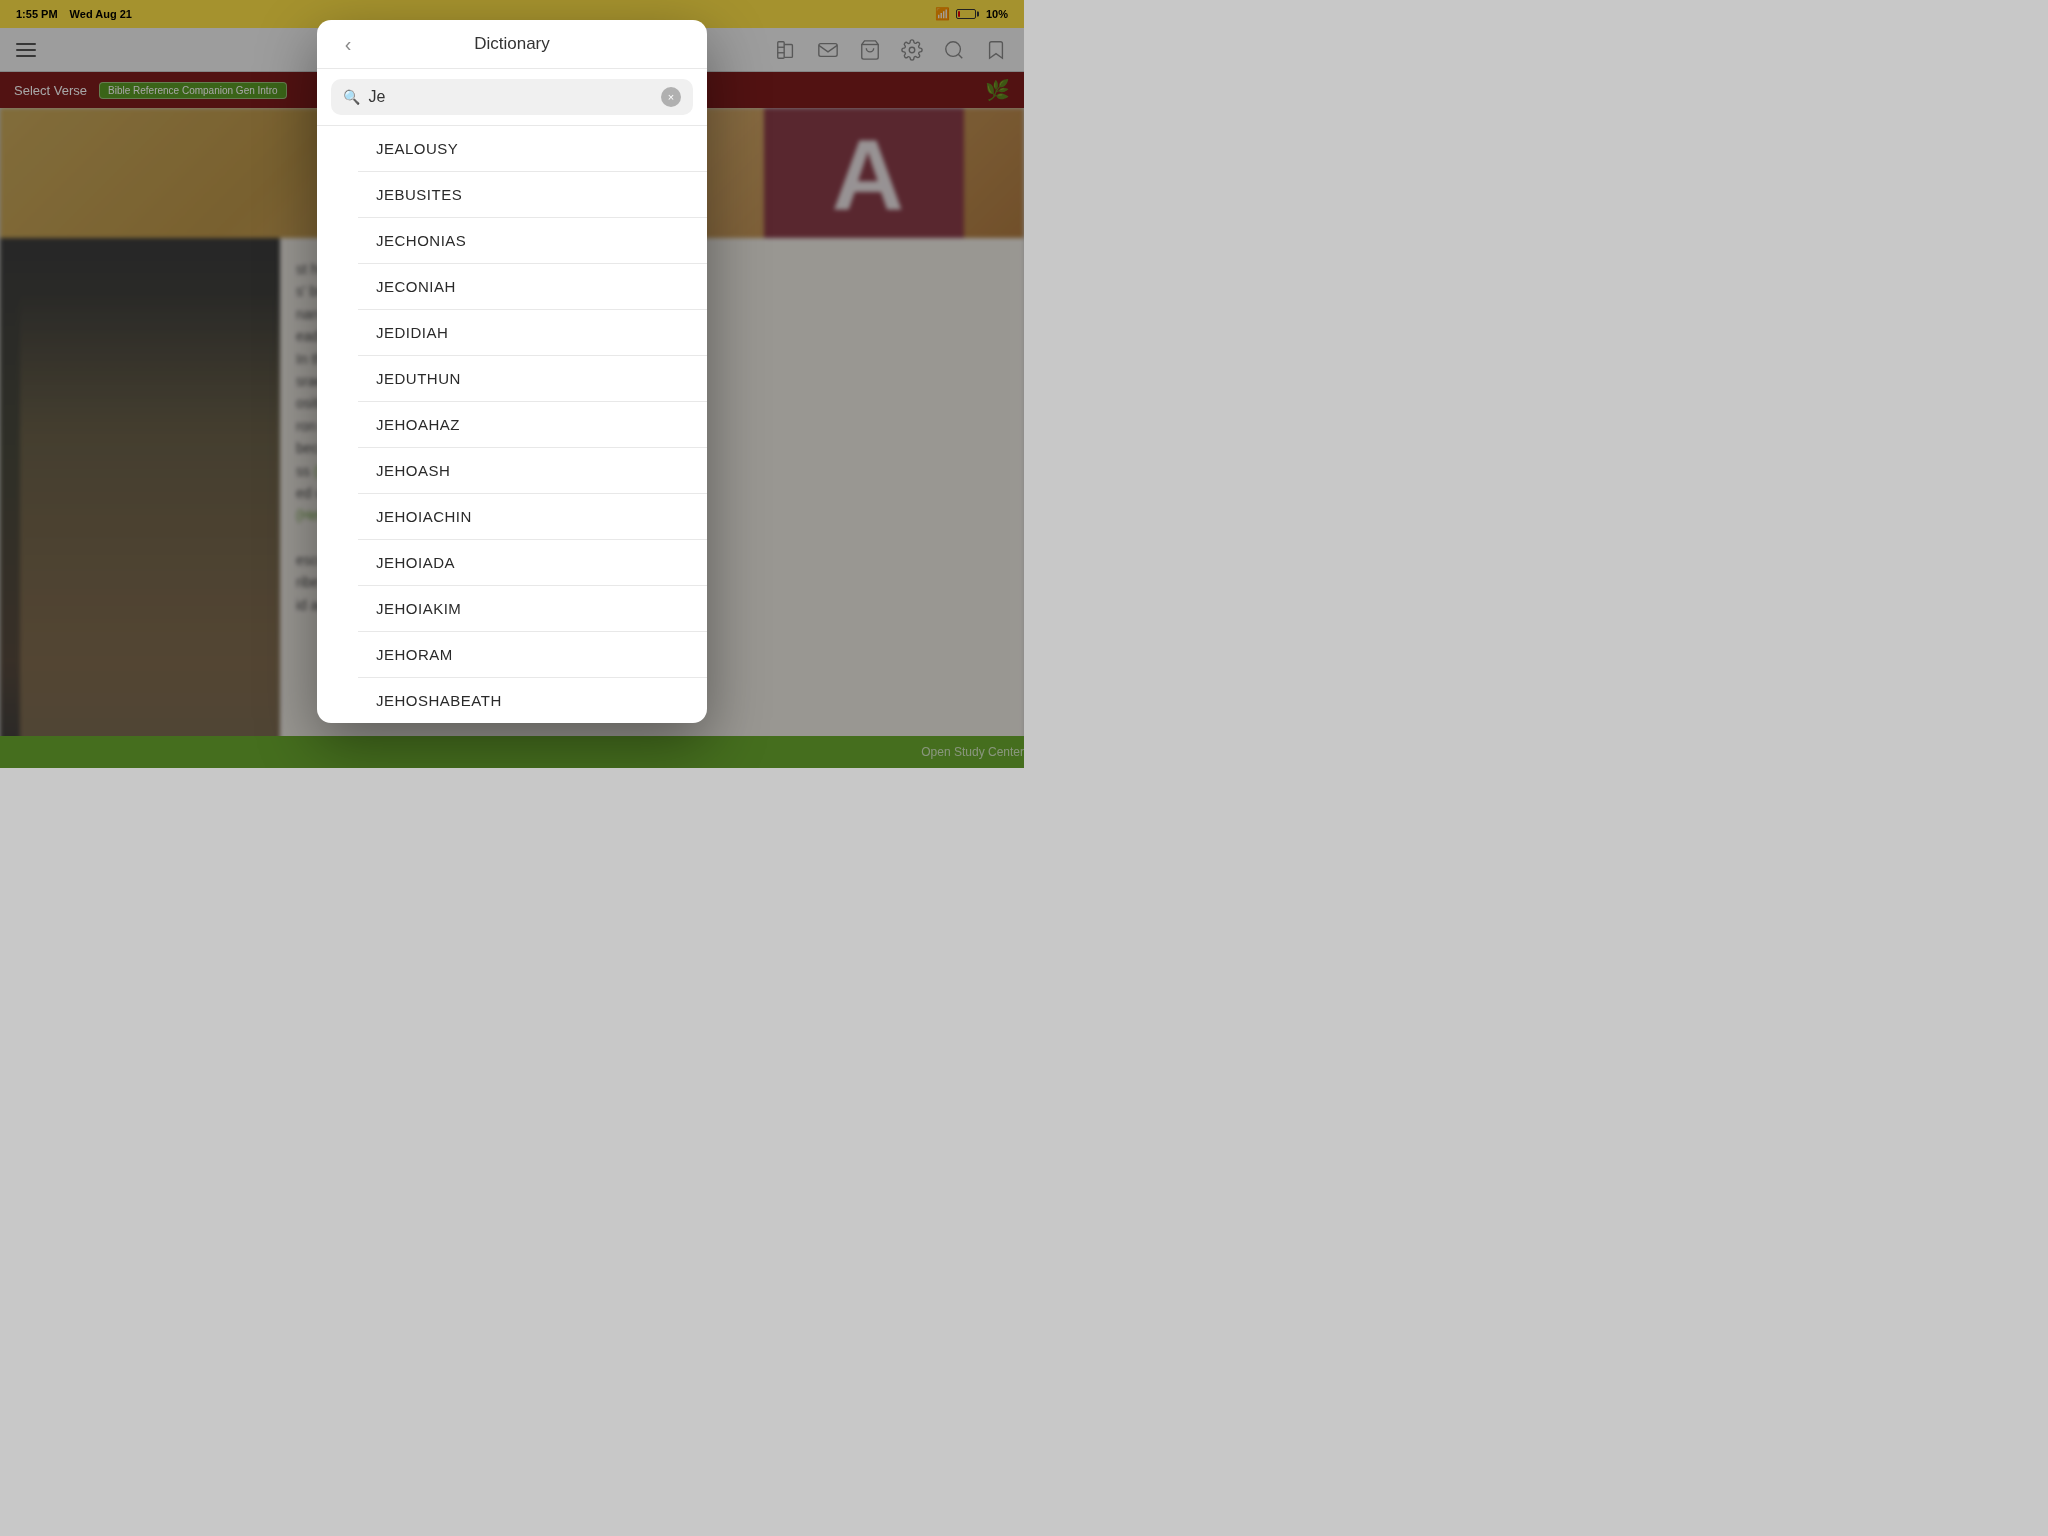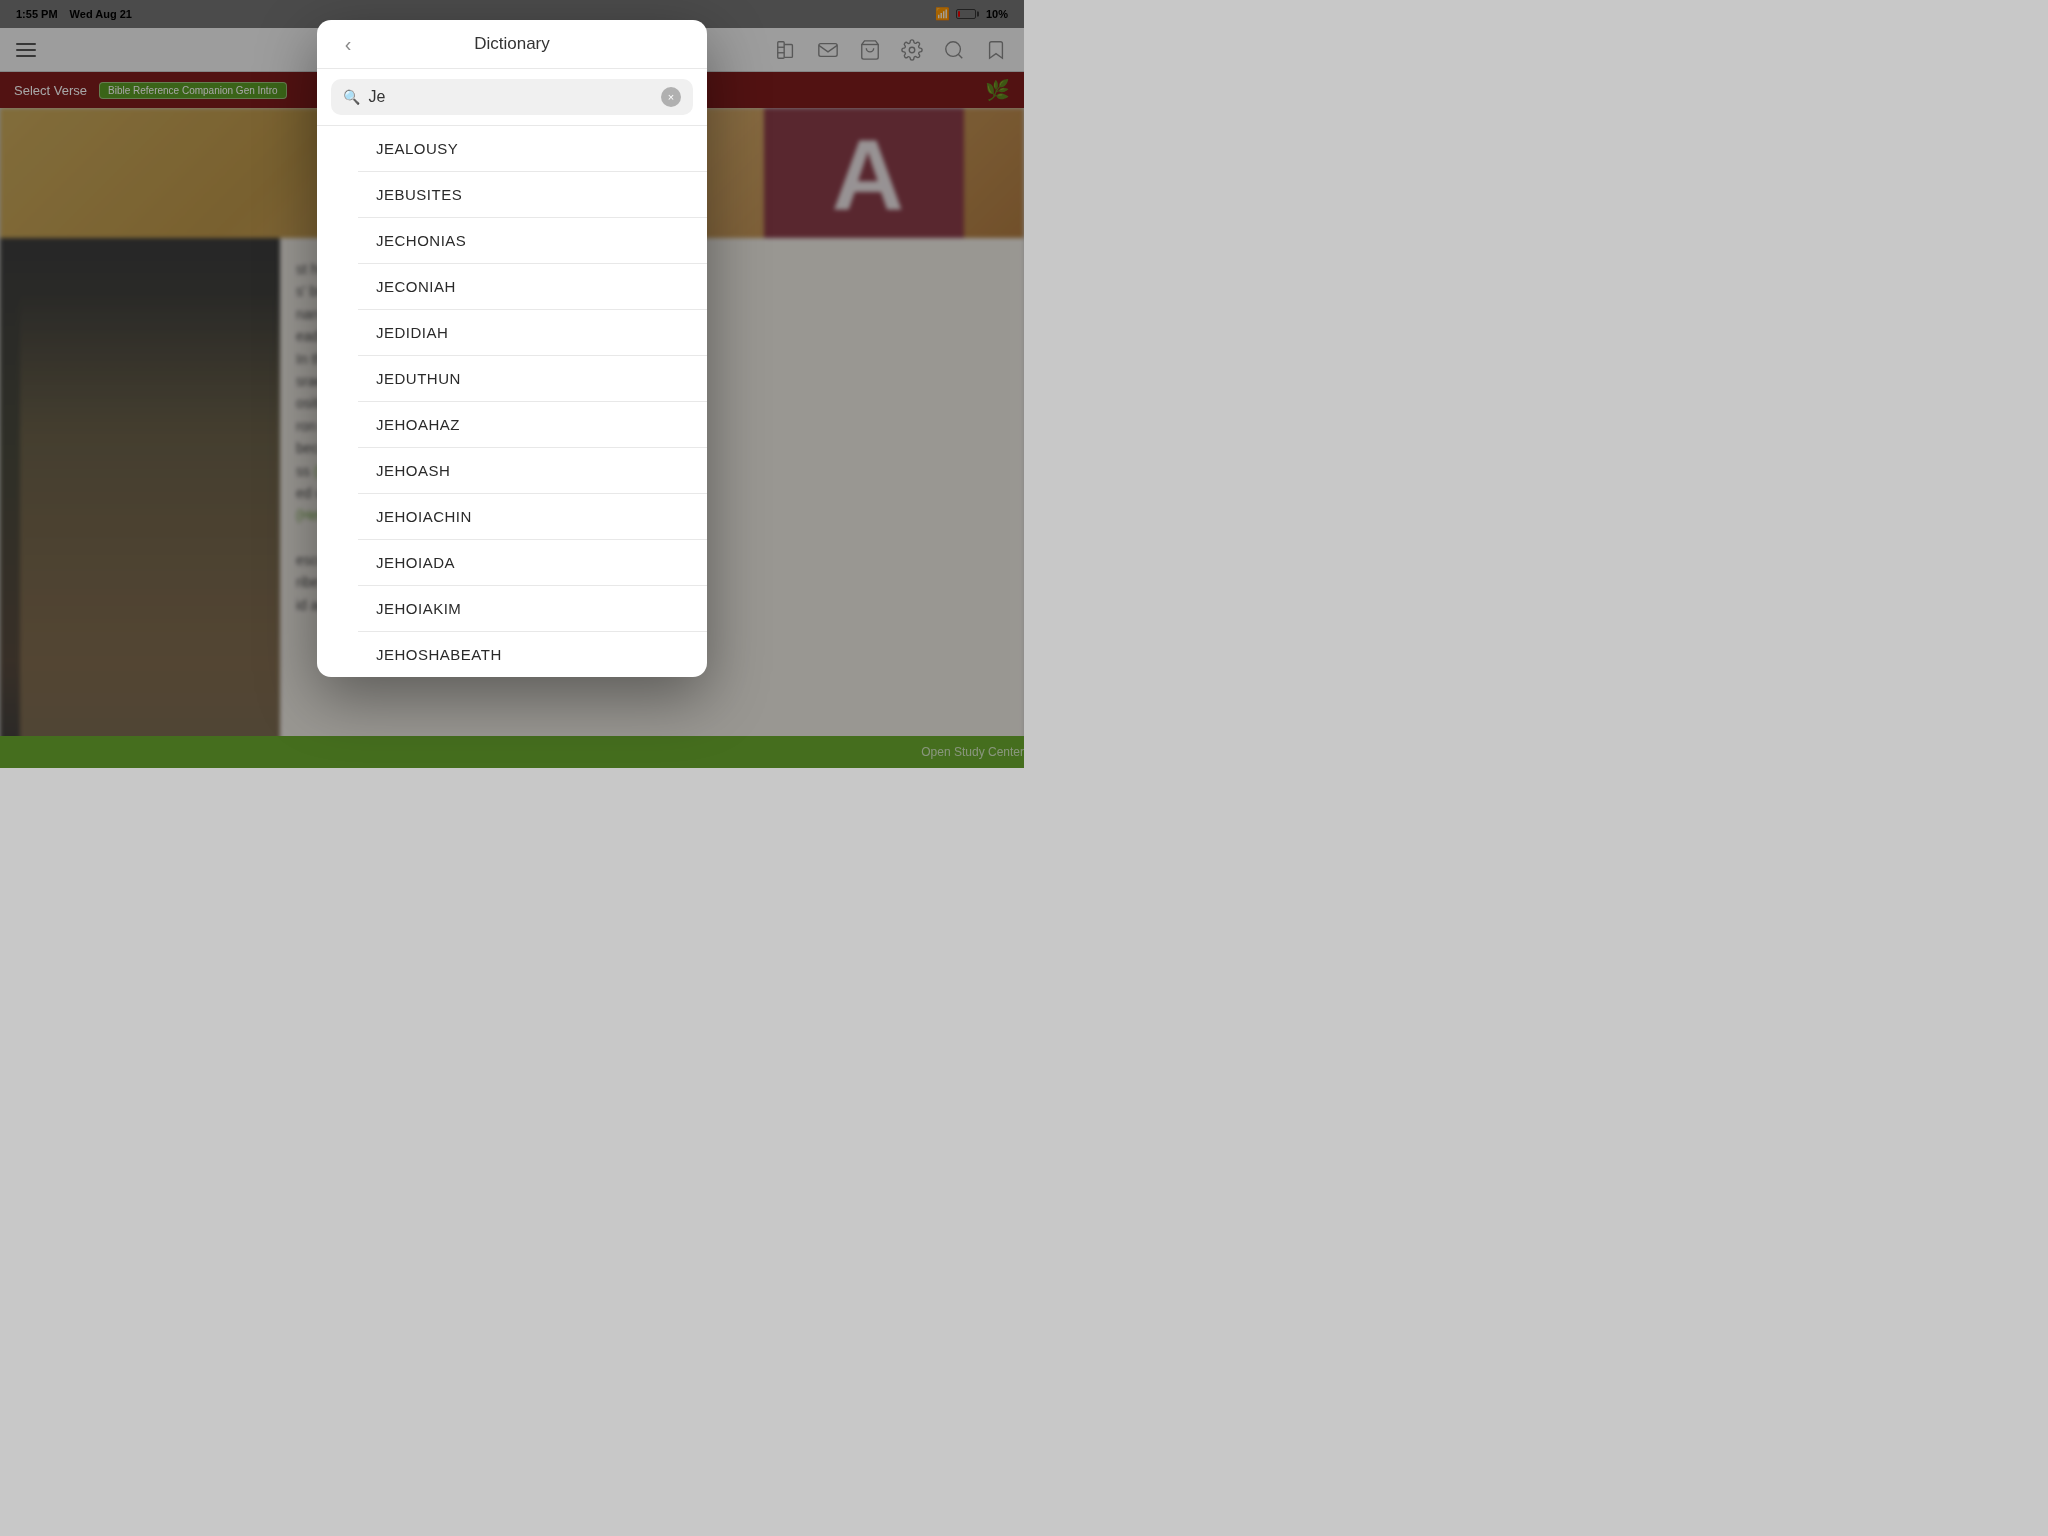--- a/index.html
+++ b/index.html
@@ -11,21 +11,21 @@
       overflow: hidden;
       background: #c8c8c8;
       position: relative;
     }
 
     
     .status-bar {
       display: flex;
       justify-content: space-between;
       align-items: center;
-      background: #737373;
+      background: #fde047;
       padding: 0 16px;
       height: 28px;
       font-size: 11px;
       font-weight: 600;
       color: #000;
       z-index: 10;
       position: relative;
     }
 
     .status-left {
@@ -495,20 +495,21 @@
       <div class="dict-item">JEBUSITES</div>
       <div class="dict-item">JECHONIAS</div>
       <div class="dict-item">JECONIAH</div>
       <div class="dict-item">JEDIDIAH</div>
       <div class="dict-item">JEDUTHUN</div>
       <div class="dict-item">JEHOAHAZ</div>
       <div class="dict-item">JEHOASH</div>
       <div class="dict-item">JEHOIACHIN</div>
       <div class="dict-item">JEHOIADA</div>
       <div class="dict-item">JEHOIAKIM</div>
+      <div class="dict-item">JEHORAM</div>
       <div class="dict-item">JEHOSHABEATH</div>
     </div>
   </div>
 </div>
 
 <div class="bottom-bar">
   <span class="bottom-bar-text">Open Study Center</span>
 </div>
 
 </body></html>

